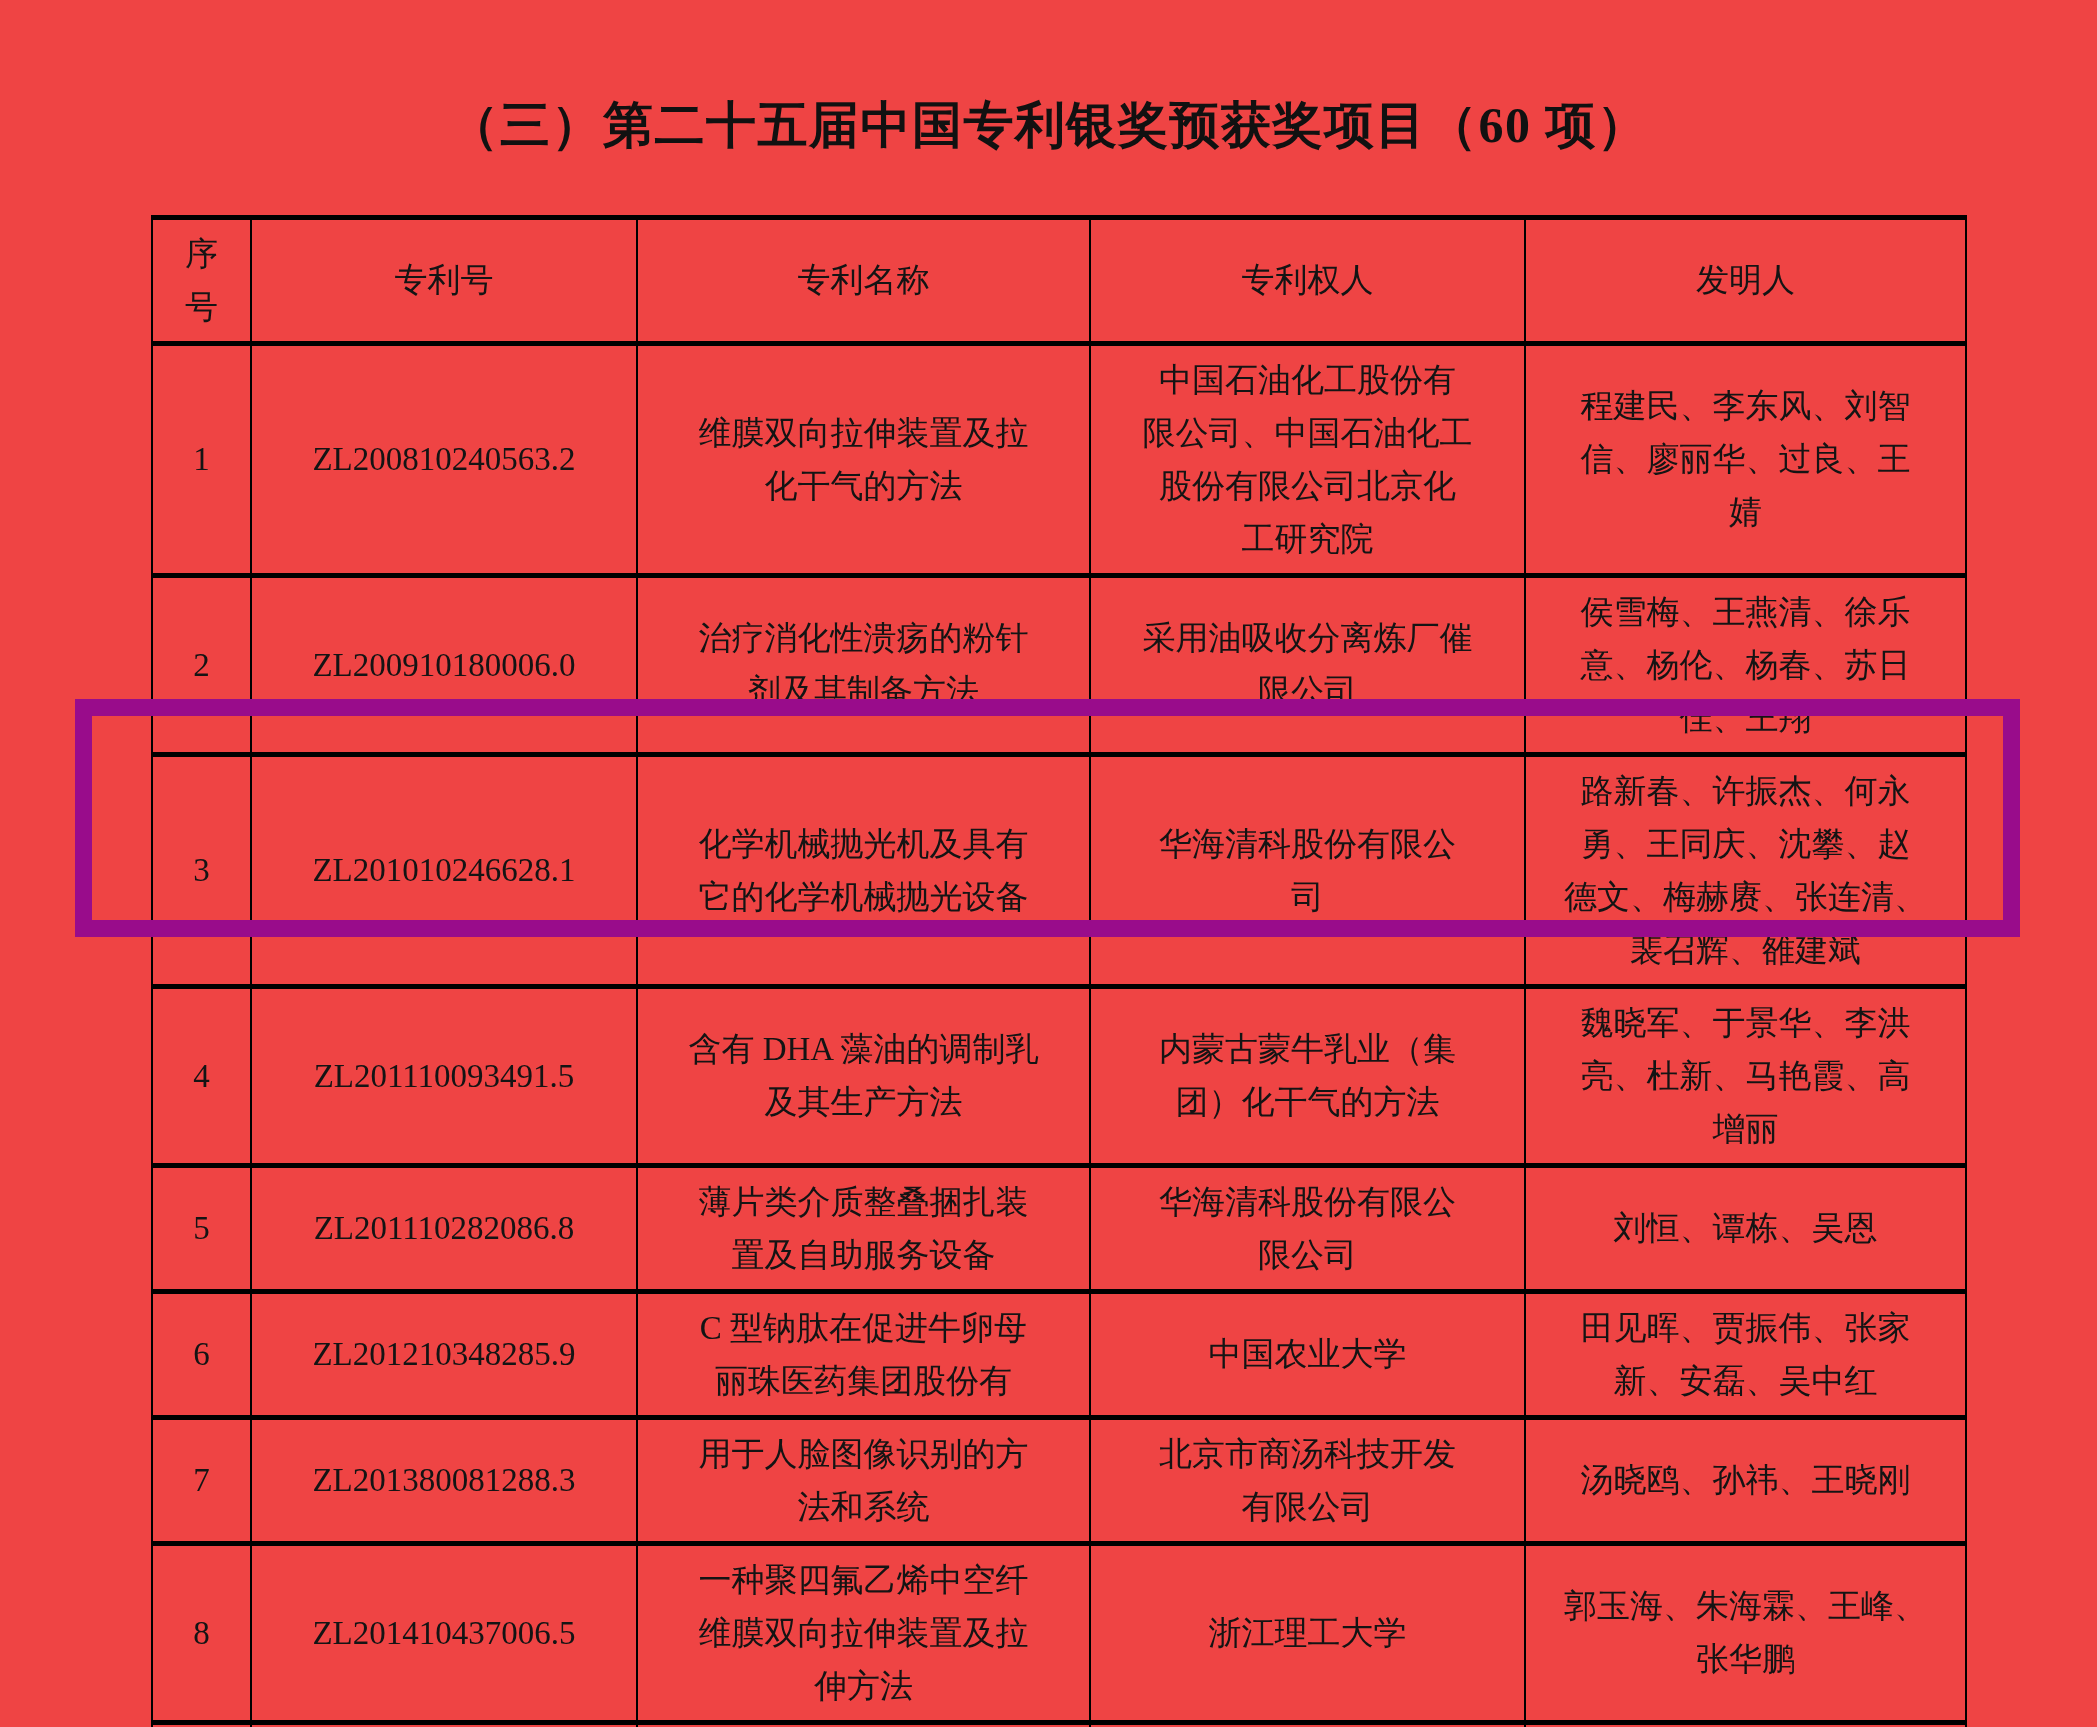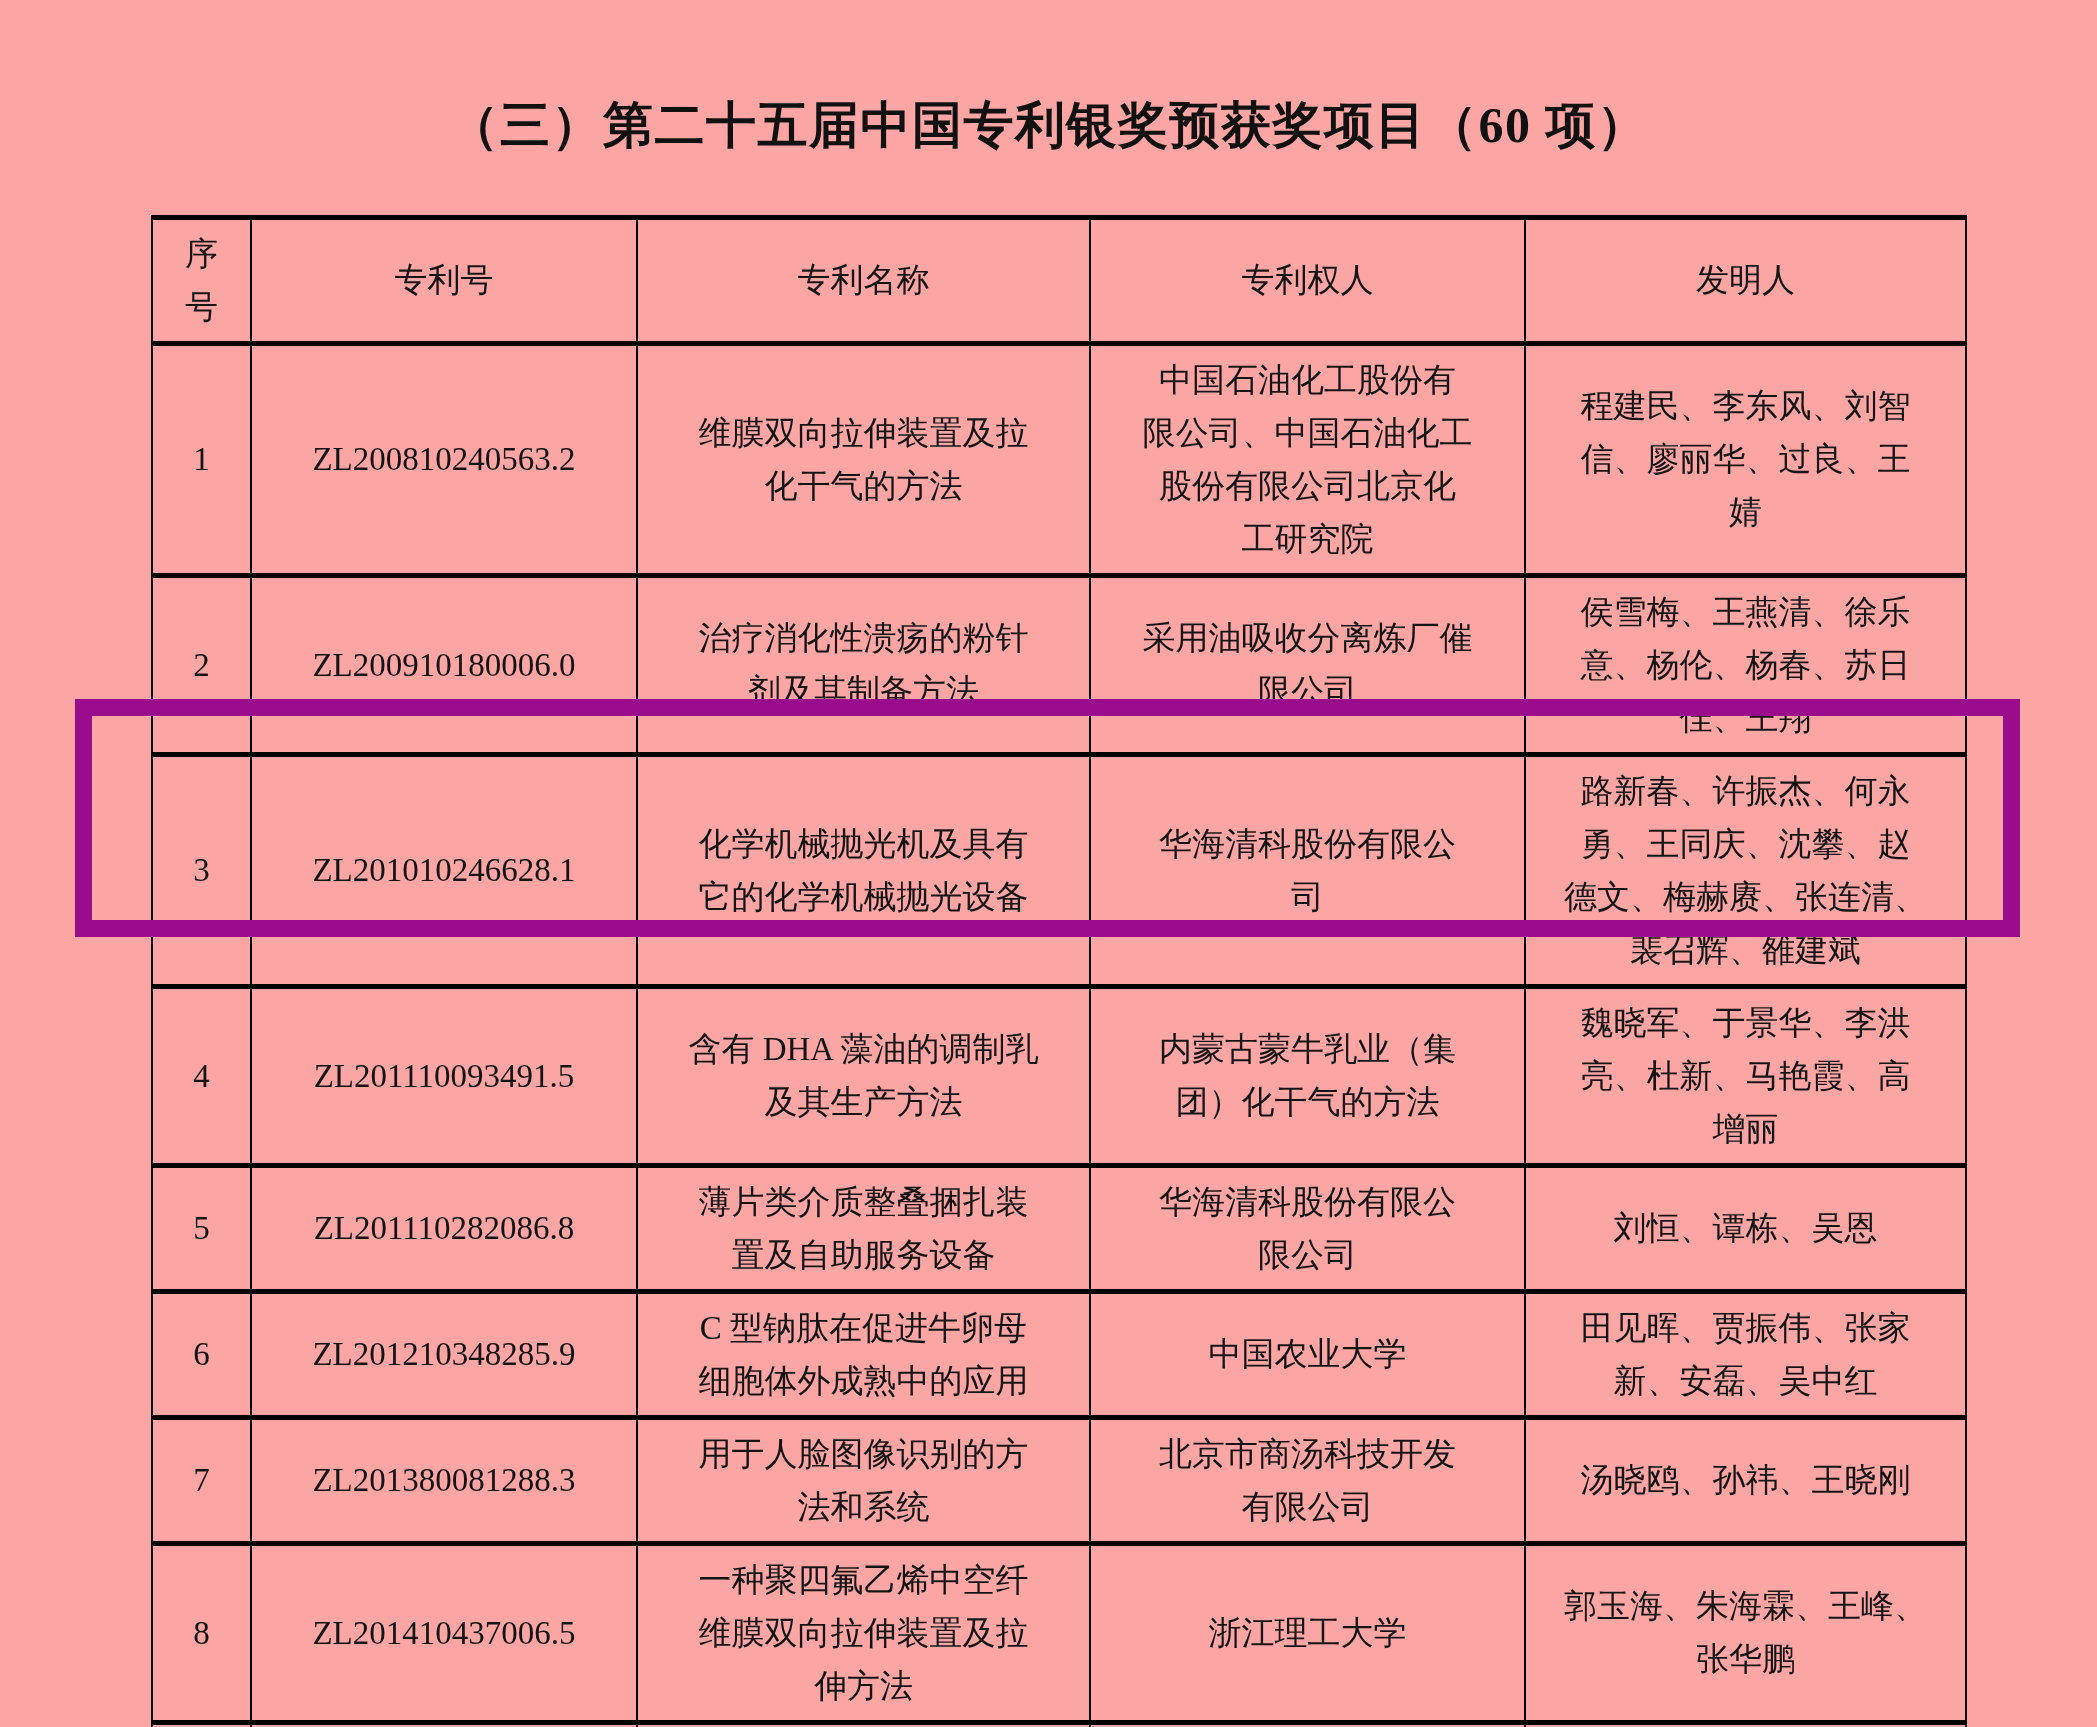--- a/index.html
+++ b/index.html
@@ -5,21 +5,21 @@
   html, body {
     margin: 0;
     padding: 0;
     background: #ffffff;
     font-family: "Liberation Serif", "DejaVu Serif", serif;
   }
   .page {
     position: relative;
     width: 2097px;
     height: 1728px;
-    background: #fca5a5;
+    background: #ef4444;
     overflow: hidden;
   }
   .doc-title {
     position: absolute;
     top: 92px;
     left: 0;
     width: 100%;
     text-align: center;
     font-size: 50px;
     font-weight: bold;
@@ -155,21 +155,21 @@
 置及自助服务设备</td>
         <td>华海清科股份有限公
 限公司</td>
         <td>刘恒、谭栋、吴恩</td>
       </tr>
 
       <tr class="h-r6">
         <td>6</td>
         <td>ZL201210348285.9</td>
         <td>C 型钠肽在促进牛卵母
-细胞体外成熟中的应用</td>
+丽珠医药集团股份有</td>
         <td>中国农业大学</td>
         <td>田见晖、贾振伟、张家
 新、安磊、吴中红</td>
       </tr>
 
       <tr class="h-r7">
         <td>7</td>
         <td>ZL201380081288.3</td>
         <td>用于人脸图像识别的方
 法和系统</td>

